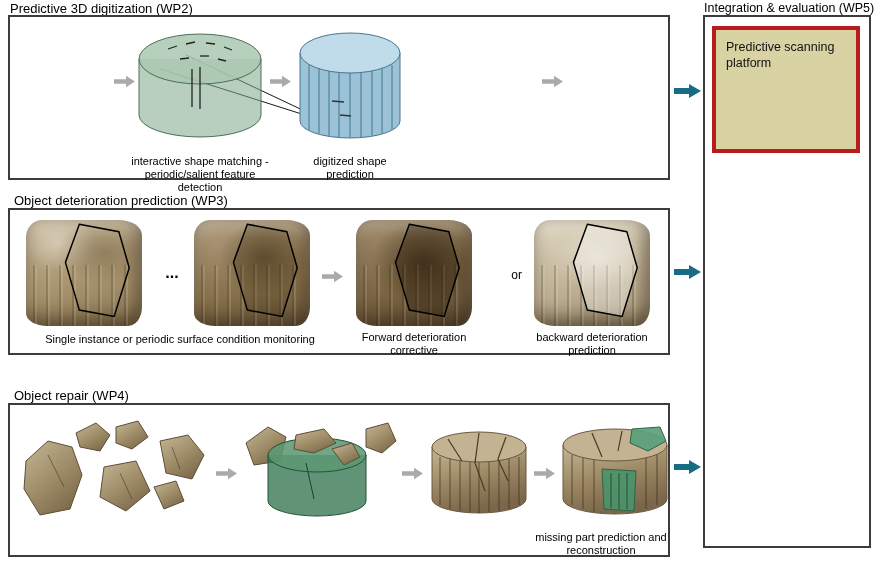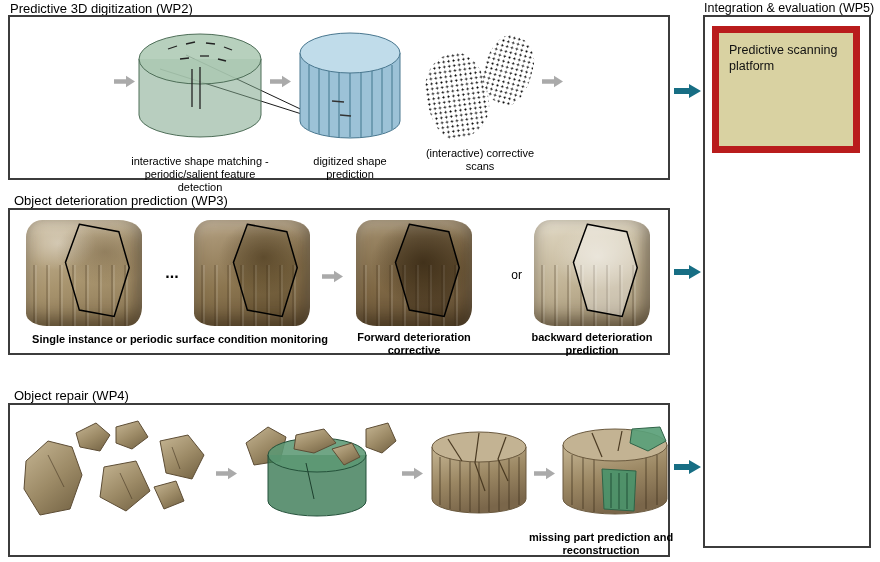--- a/index.html
+++ b/index.html
@@ -5,21 +5,21 @@
   * { box-sizing: border-box; margin: 0; padding: 0; }
   html,body { background:#fff; }
   .canvas {
     position: relative; width: 880px; height: 562px; background: #fff;
     font-family: "Liberation Sans", sans-serif; color:#000; overflow: hidden;
   }
   .section-title { position:absolute; font-size:13px; color:#000; white-space:nowrap; }
   .box { position:absolute; border:2px solid #3c3c3c; background:#fff; }
   .fig { position:absolute; text-align:center; }
   .cap { font-size:11px; line-height:1.18; color:#000; margin-top:2px; display:inline-block; }
-  .capabs { position:absolute; font-size:11px; line-height:1.18; text-align:center;font-weight:bold; }
+  .capabs { position:absolute; font-size:11px; line-height:1.18; text-align:center; }
   .nowrap { white-space:nowrap; }
   .garrow { position:absolute; }
   .tarrow { position:absolute; }
   .overlay { position:absolute; left:0; top:0; pointer-events:none; }
 
   
   .stone {
     position:relative; width:100%; overflow:hidden;
     border-radius: 14% 20% 12% 18% / 16% 14% 18% 12%;
     box-shadow: inset 0 -10px 16px rgba(50,38,20,.45),
@@ -51,21 +51,21 @@
     background-size: 5px 5px; }
   .blob1 { left:4px; top:20px; width:62px; height:86px;
     border-radius:55% 45% 60% 40% / 45% 55% 40% 60%; transform:rotate(-8deg); }
   .blob2 { left:62px; top:2px; width:48px; height:70px;
     border-radius:45% 55% 40% 60% / 60% 40% 55% 45%; transform:rotate(14deg); }
 
   .ellipsis-label { position:absolute; font-weight:bold; font-size:16px; text-align:center; }
   .or-label { position:absolute; font-size:12px; text-align:right; }
 
   
-  .tan { position:absolute; background:#d9d2a2; border:7px solid #b91c1c;
+  .tan { position:absolute; background:#d9d2a2; border:4px solid #b91c1c;
     font-size:12.5px; line-height:1.3; color:#111; padding:9px 10px; }
 </style>
 </head>
 <body>
 
 <div class="canvas">
 
   <div class="section-title" style="left:10px; top:1px;">Predictive 3D digitization (WP2)</div>
 
   <div class="box" style="left:8px; top:15px; width:662px; height:165px;">
@@ -119,27 +119,20 @@
         </g>
         <ellipse cx="54" cy="30" rx="50" ry="20" fill="#c0dcea" stroke="#48768e" stroke-width="1"></ellipse>
         <g stroke="#333" stroke-width="1.4" fill="none">
           <path d="M36,78 l12,1"></path>
             <path d="M44,92 l11,1"></path>
         </g>
       </svg>
       <div class="cap" style="max-width:92px;">digitized shape prediction</div>
     </div>
 
-    <div class="fig" style="left:408px; top:16px; width:124px;">
-      <div class="cloud-wrap">
-        <div class="dots blob1"></div>
-        <div class="dots blob2"></div>
-      </div>
-      <div class="cap" style="max-width:132px;">(interactive) corrective scans</div>
-    </div>
 
     <svg class="garrow" style="left:532px; top:58px;" width="22" height="13" viewBox="0 0 22 13">
       <polygon points="0,4.2 12,4.2 12,0.8 21,6.5 12,12.2 12,8.8 0,8.8" fill="#aaaaaa"></polygon>
     </svg>
 
   </div>
 
   <div class="section-title" style="left:14px; top:193px;">Object deterioration prediction (WP3)</div>
 
   <div class="box" style="left:8px; top:208px; width:662px; height:147px;">

